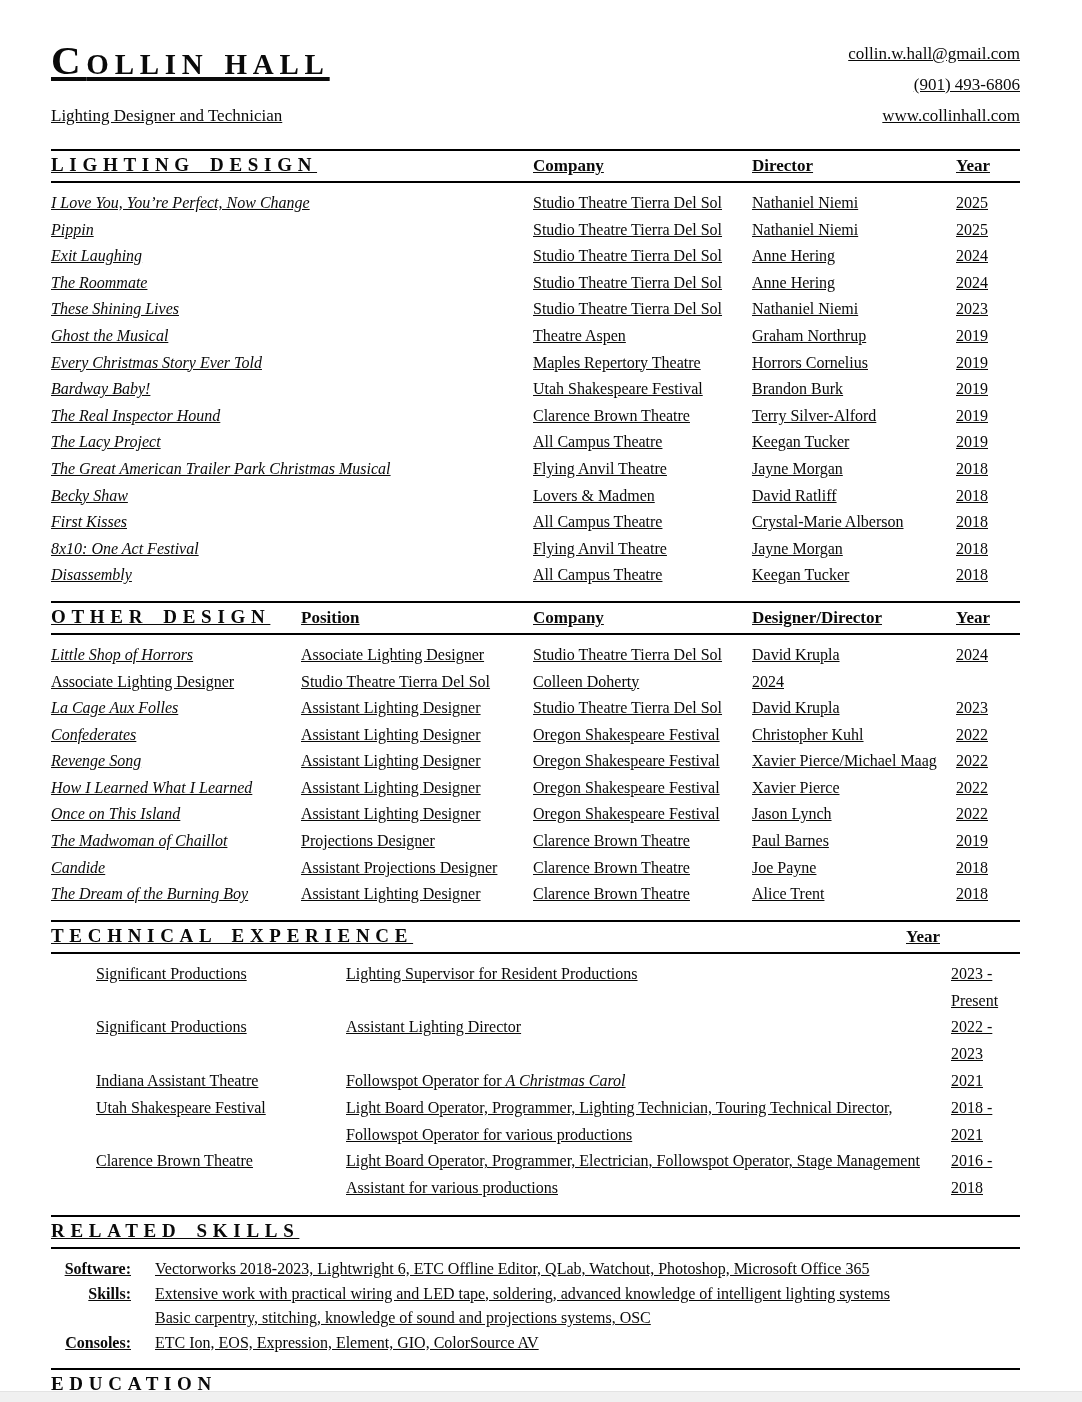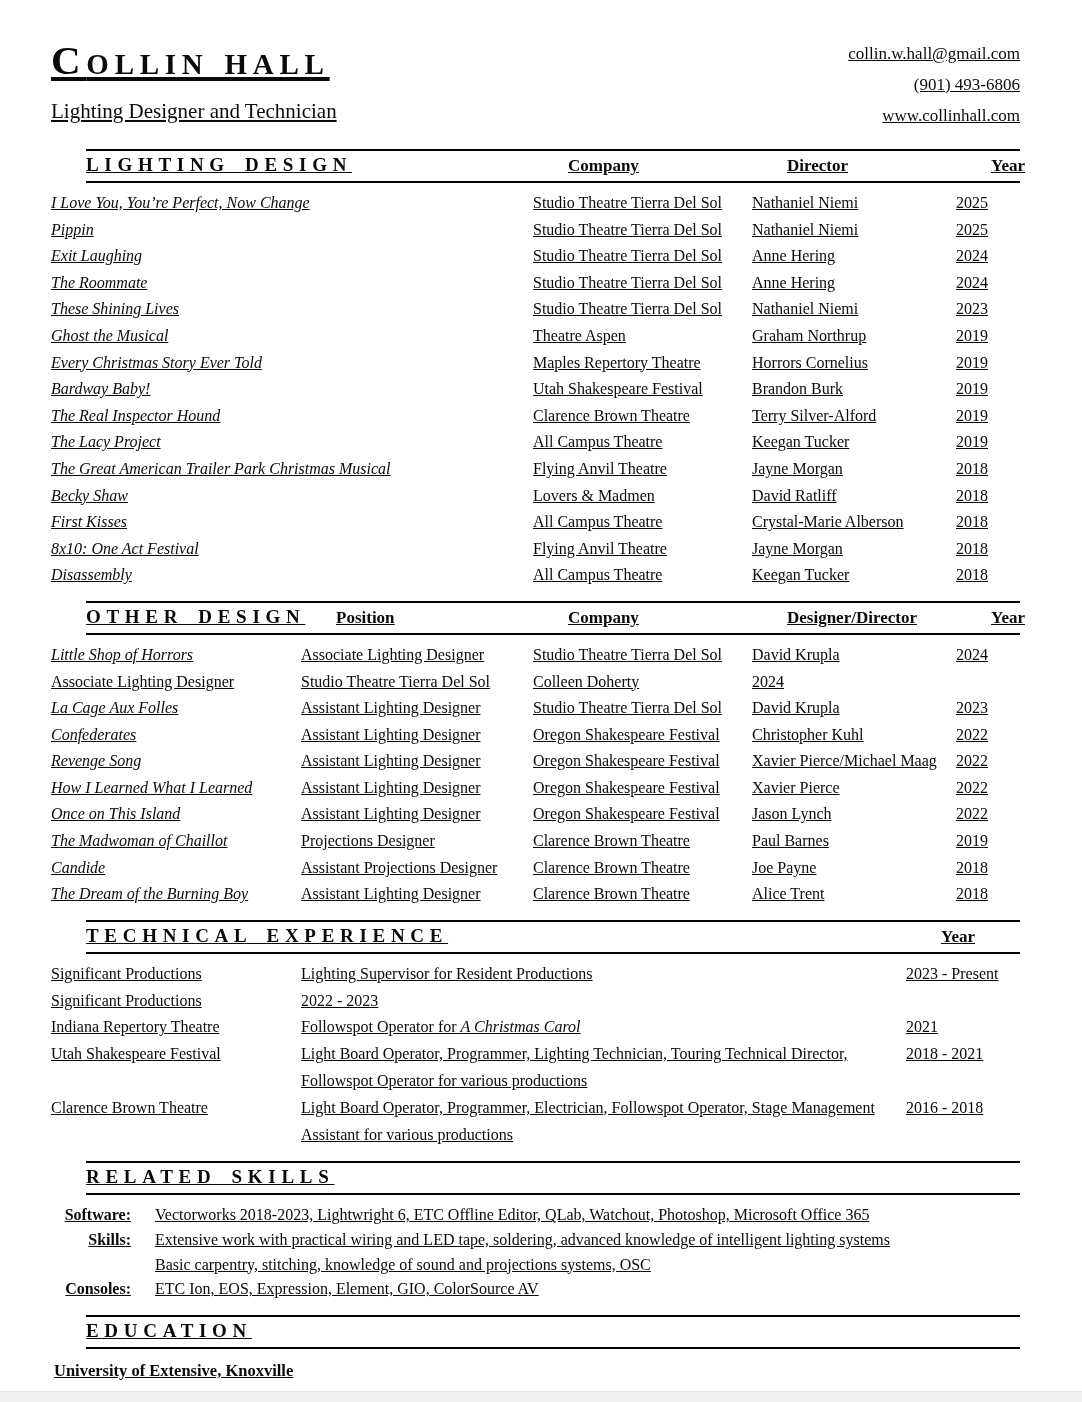--- a/index.html
+++ b/index.html
@@ -30,38 +30,37 @@
   .name {
     font-variant: small-caps;
     font-weight: 700;
     font-size: 41px;
     letter-spacing: 0.14em;
     line-height: 52px;
     text-transform: lowercase;
   }
   .name::first-letter { text-transform: uppercase; }
   .subtitle {
-    margin-top: 13px;
-    font-size: 21px;
+    margin-top: 20px;
+    font-size: 17px;
   }
   .contact {
     text-align: right;
     font-size: 17px;
     line-height: 31px;
     padding-top: 4px;
   }
 
   
   .section { margin-top: 0; }
   .section-head {
     border-top: 2.5px solid #000;
     border-bottom: 2px solid #000;
     align-items: baseline;
     padding: 3px 0 5px 0;
-    margin-left: 35px;
   }
   .sec-title {
     font-weight: 700;
     font-size: 19px;
     letter-spacing: 0.30em;
     word-spacing: 0.25em;
     text-transform: uppercase;
   }
   .col-h { font-weight: 700; font-size: 17px; }
 
@@ -71,21 +70,21 @@
   .grid-te { display: grid; grid-template-columns: 250px 605px 1fr; }
   .grid-sk { display: grid; grid-template-columns: 80px 1fr; column-gap: 24px; }
 
   .rows { padding: 7px 0 12px 0; }
   .row { font-size: 16px; line-height: 26.6px; }
   .row .show { font-style: italic; }
   .it { font-style: italic; }
   .cell { padding-right: 6px; }
 
   .te-rows { padding: 7px 0 13px 0; }
-  .te-rows .row { line-height: 26.8px; }
+  .te-rows .row { line-height: 26.8px; margin-left: 45px; }
   .te-rows .role { padding-right: 14px; }
 
   .sk-rows { padding: 8px 0 13px 0; font-size: 16px; line-height: 24.6px; }
   .sk-label { font-weight: 700; text-align: right; }
 
   .edu-body { padding: 8px 0 0 0; font-size: 16.5px; line-height: 27px; }
   .edu-school { font-weight: 700; }
   .head-single { display: block; }
 </style>
 </head>
@@ -293,24 +292,25 @@
       <div class="col-h">Year</div>
     </div>
     <div class="te-rows">
       <div class="row grid-te">
           <div class="cell">Significant Productions</div>
           <div class="role"><span>Lighting Supervisor for Resident Productions</span><span class="it"></span></div>
           <div>2023 - Present</div>
         </div>
         <div class="row grid-te">
           <div class="cell">Significant Productions</div>
+          <div class="role"><span>Assistant Lighting Director</span><span class="it"></span></div>
           <div>2022 - 2023</div>
         </div>
         <div class="row grid-te">
-          <div class="cell">Indiana Repertory Theatre</div>
+          <div class="cell">Indiana Assistant Theatre</div>
           <div class="role"><span>Followspot Operator for </span><span class="it">A Christmas Carol</span></div>
           <div>2021</div>
         </div>
         <div class="row grid-te">
           <div class="cell">Utah Shakespeare Festival</div>
           <div class="role"><span>Light Board Operator, Programmer, Lighting Technician, Touring Technical Director, Followspot Operator for various productions</span><span class="it"></span></div>
           <div>2018 - 2021</div>
         </div>
         <div class="row grid-te">
           <div class="cell">Clarence Brown Theatre</div>

